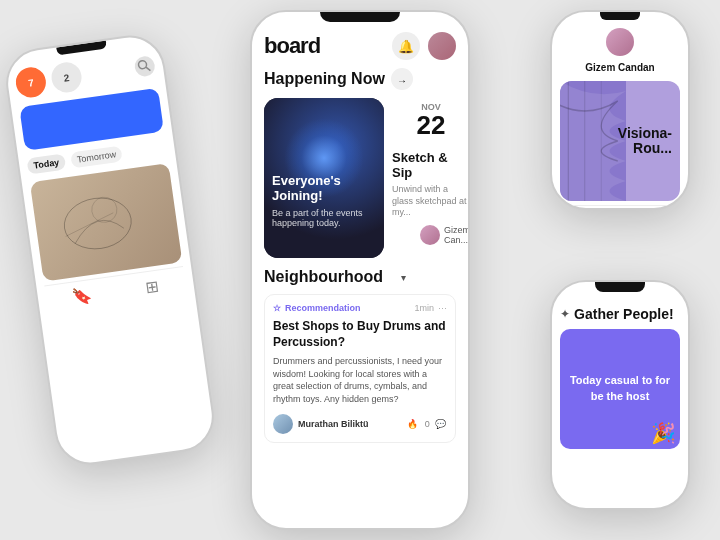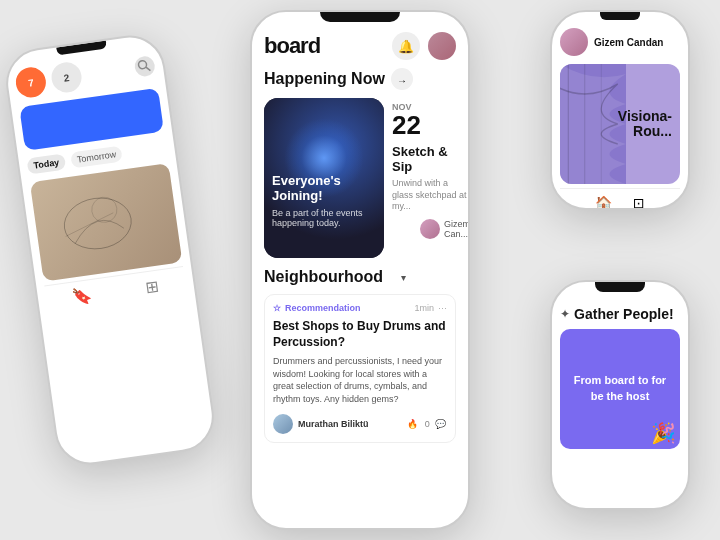--- a/index.html
+++ b/index.html
@@ -149,21 +149,22 @@
       color: rgba(255,255,255,0.8);
     }
     .event-right {
       flex: 1;
       display: flex;
       flex-direction: column;
       justify-content: flex-start;
       padding-top: 4px;
     }
     .event-date-block {
-      margin-bottom: 6px;
+      text-align: center;
+      margin-bottom: 12px;
     }
     .event-date-month {
       font-size: 9px;
       text-transform: uppercase;
       color: #888;
       font-weight: 600;
     }
     .event-date-day {
       font-size: 26px;
       font-weight: 700;
@@ -391,20 +392,21 @@
       z-index: 5;
     }
     .right-top-content {
       padding: 8px;
     }
     .right-profile-row {
       display: flex;
       align-items: center;
       gap: 6px;
       margin-bottom: 8px;
+      flex-direction: column;
     }
     .profile-avatar {
       width: 28px;
       height: 28px;
       border-radius: 50%;
       background: linear-gradient(135deg, #d4a0c0, #b07090);
     }
     .profile-name {
       font-size: 10px;
       font-weight: 600;
@@ -651,17 +653,17 @@
 </div>
 
 <div class="phone phone-right-bottom">
   <div style="background:#111;height:10px;width:50px;border-radius:0 0 8px 8px;margin:0 auto 4px;"></div>
   <div class="right-bottom-content">
     <div class="gather-badge">
       <span class="gather-icon">✦</span>
       <span class="gather-title">Gather People!</span>
     </div>
     <div class="casual-card">
-      <div class="casual-text">From board to for be the host</div>
+      <div class="casual-text">Today casual to for be the host</div>
       <div class="casual-emoji">🎉</div>
     </div>
   </div>
 </div>
 
 </body></html>

